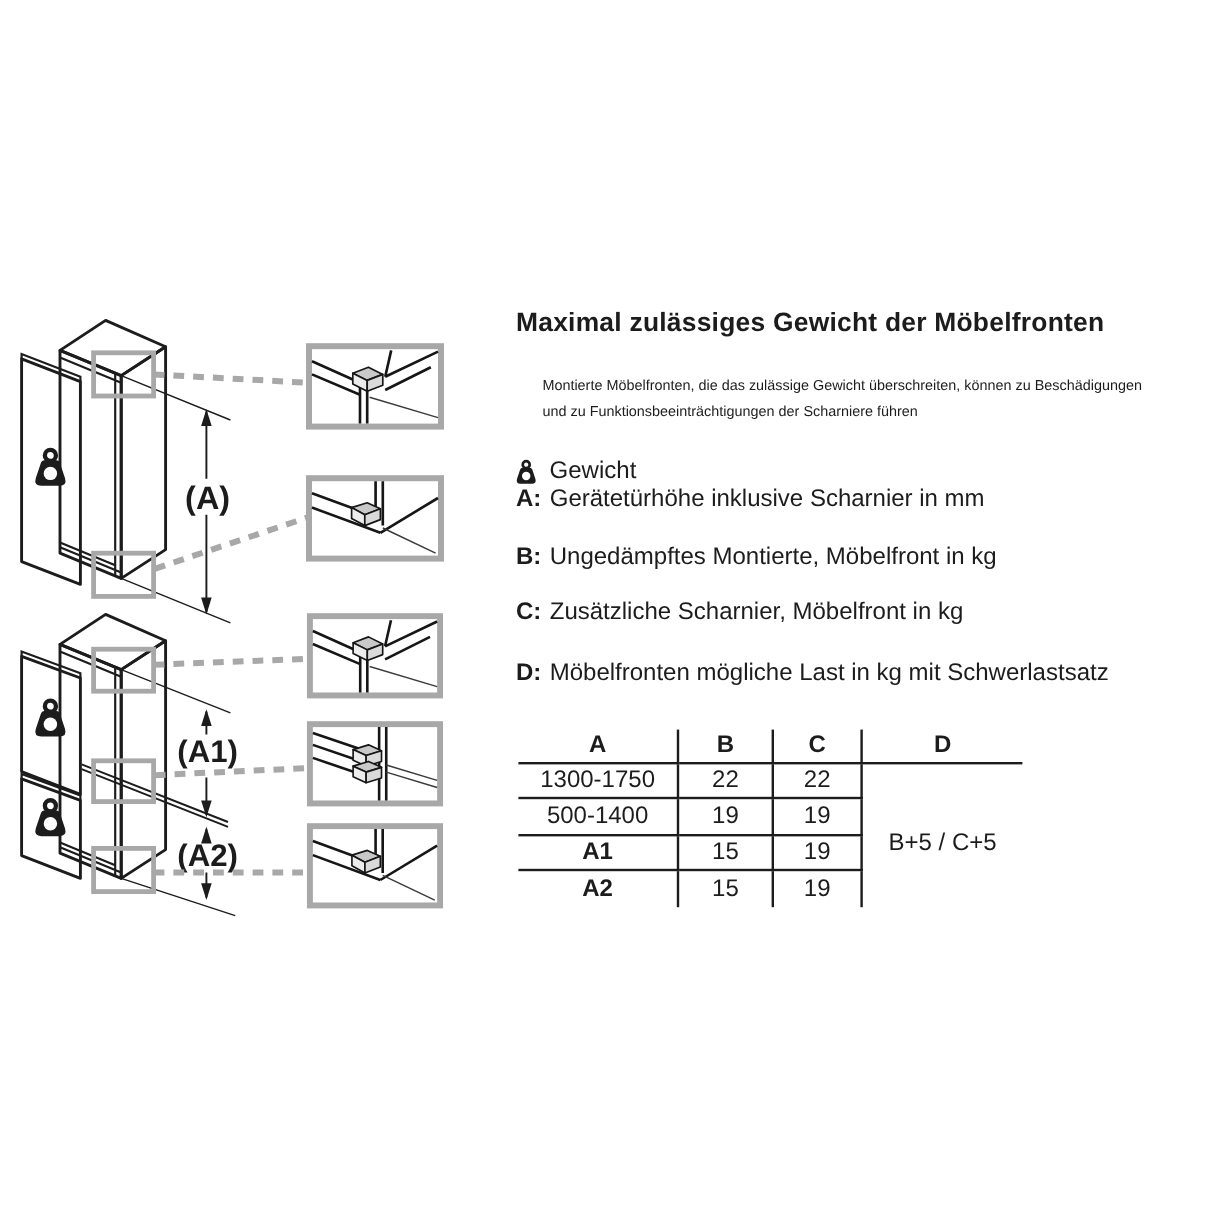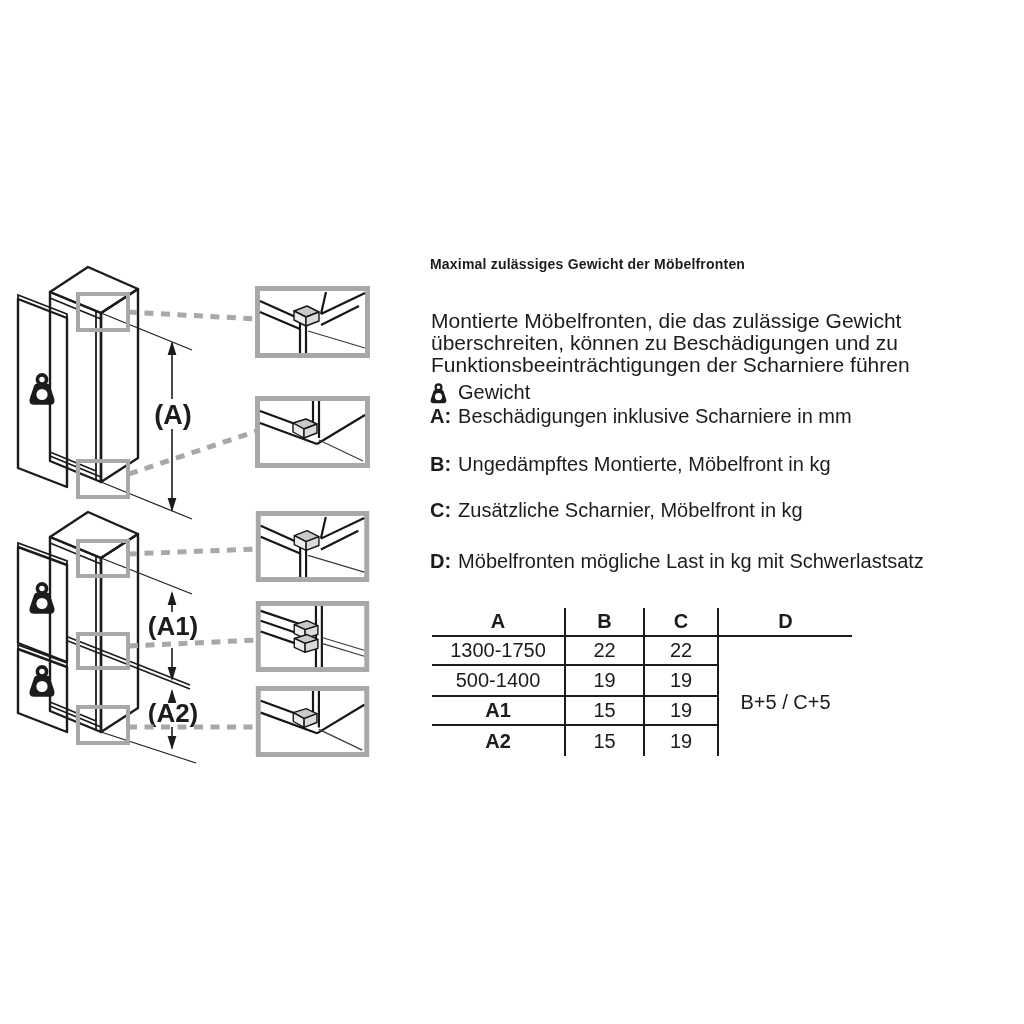--- a/index.html
+++ b/index.html
@@ -1,22 +1,22 @@
 <!DOCTYPE html>
 <html><head>
 <meta charset="utf-8">
 <style>
   html,body{margin:0;padding:0;}
   body{font-family:"Liberation Sans", sans-serif; color:#1c1c1c; background:#fff;}
   #page{position:relative; width:1024px; height:1024px; background:#fff; overflow:hidden;}
 
   
   .abs{position:absolute;}
-  .title{left:430px; top:256px; font-size:14px; font-weight:700; letter-spacing:0.2px;}
-  .intro{left:431px; top:310px; width:522px; font-size:21px; line-height:22px;}
+  .title{left:430px; top:256px; font-size:22px; font-weight:700; letter-spacing:0.2px;}
+  .intro{left:452px; top:310px; width:522px; font-size:12px; line-height:22px;}
   .legend-row{left:430px; font-size:20px; line-height:24px; display:flex; align-items:flex-start;}
   .legend-key{font-weight:700; margin-right:7px; white-space:pre;}
   .weight-row{left:430px; top:381px; display:flex; align-items:flex-end; font-size:20px;}
   .weight-row svg{margin-right:11px; display:block;}
 
   
   .t-wrap{position:absolute; left:432px; top:608px; display:grid;
           grid-template-columns:134px 79px 74px 133px;
           grid-template-rows:29px 29px 31px 29px 30px;
           font-size:20px;}
@@ -171,21 +171,21 @@
     <svg width="17" height="21" viewBox="-13.5 -19 27 33">
       <circle cx="0" cy="-12.5" r="4.6" fill="none" stroke="#1c1c1c" stroke-width="3.6"></circle>
       <path d="M-5,-8.5 L5,-8.5 Q7.2,-8.5 8,-6 L12.2,6.5 Q14,12.8 7.5,12.8 L-7.5,12.8 Q-14,12.8 -12.2,6.5 L-8,-6 Q-7.2,-8.5 -5,-8.5 Z" fill="#1c1c1c"></path>
       <circle cx="0" cy="2.5" r="5.6" fill="#ffffff"></circle>
     </svg>
     <span>Gewicht</span>
   </div>
 
   <div class="abs legend-row" style="top:404px;">
     <span class="legend-key">A:</span>
-    <span>Beschädigungen inklusive Scharniere in mm</span>
+    <span>Gerätetürhöhe inklusive Scharnier in mm</span>
   </div>
   <div class="abs legend-row" style="top:452px;">
     <span class="legend-key">B:</span>
     <span>Ungedämpftes Montierte, Möbelfront in kg</span>
   </div>
   <div class="abs legend-row" style="top:498px;">
     <span class="legend-key">C:</span>
     <span>Zusätzliche Scharnier, Möbelfront in kg</span>
   </div>
   <div class="abs legend-row" style="top:549px;">

